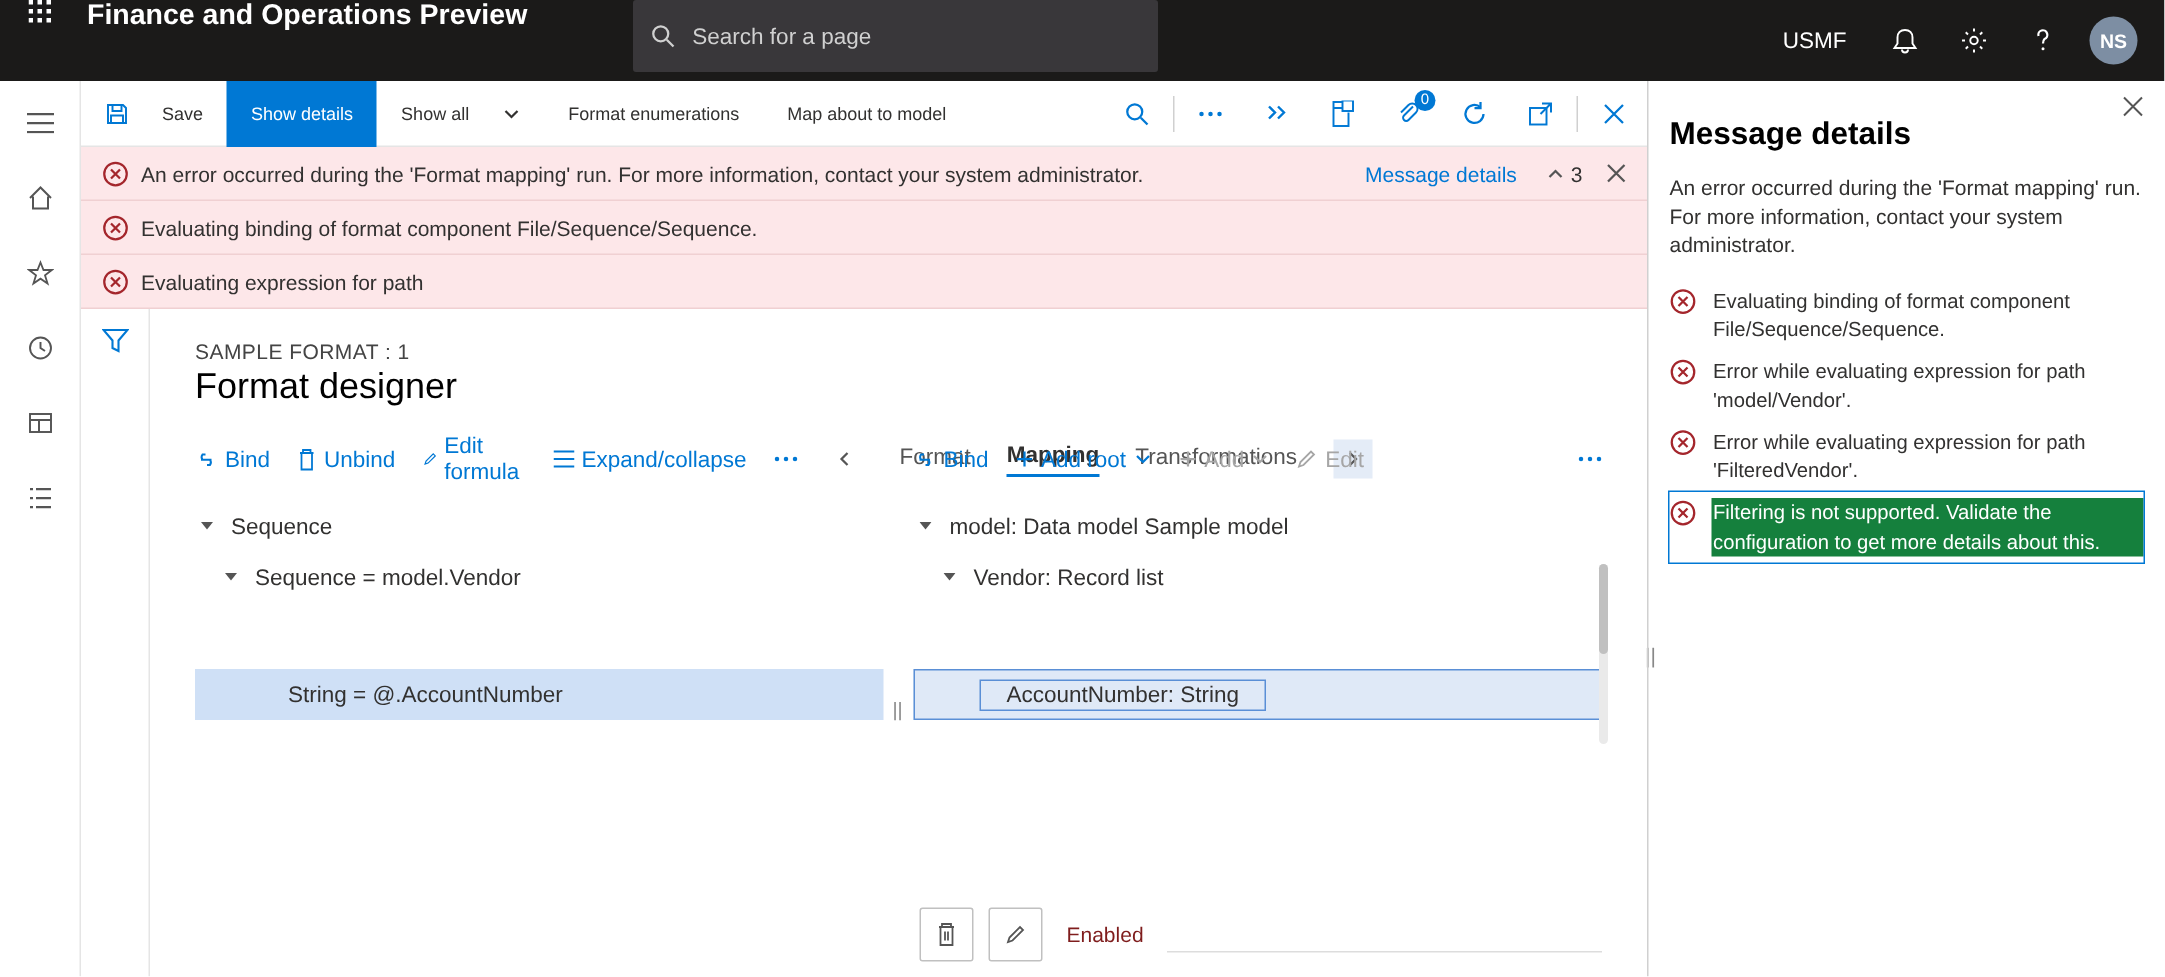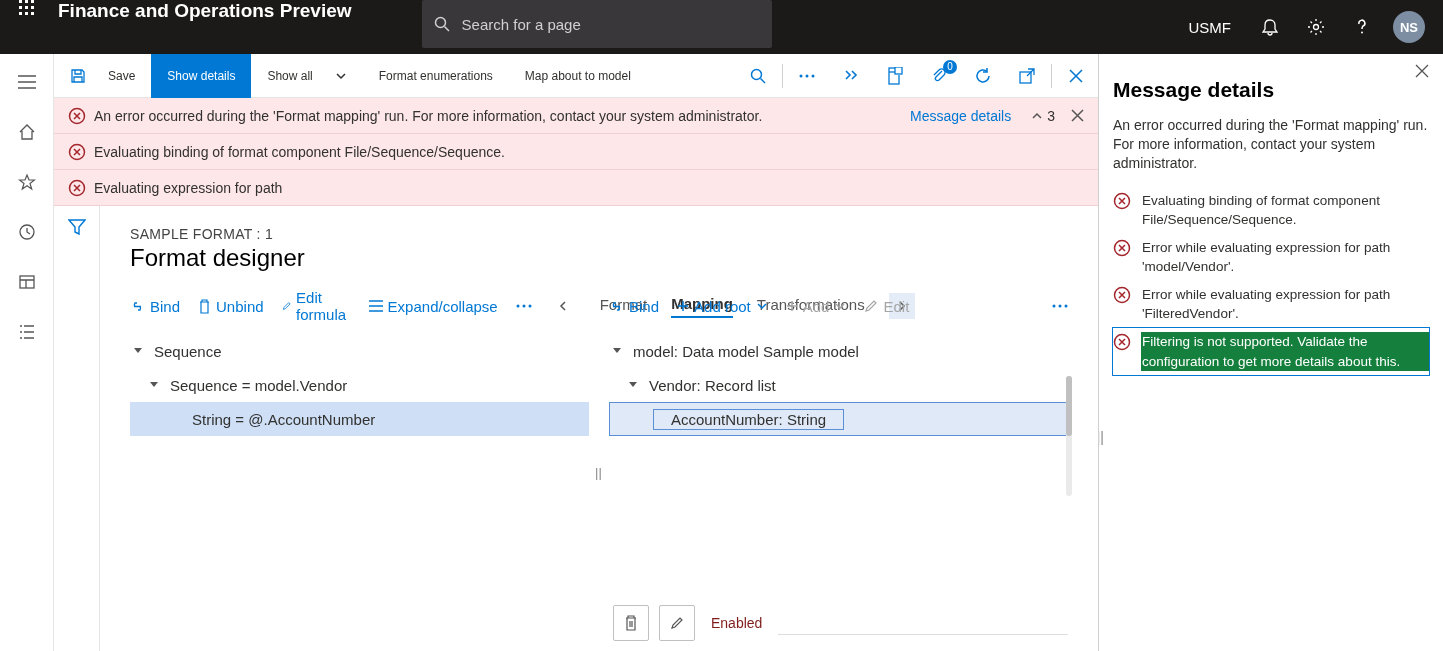--- a/index.html
+++ b/index.html
@@ -56,21 +56,21 @@
 .pane-tabs { margin-left: auto; display: flex; align-items: center; gap: 24px; color: #555; }
 .pane-tab { padding-bottom: 4px; }
 .pane-tab.active { color: #323130; border-bottom: 2px solid #0078d4; font-weight: 600; }
 .nav-arrow { width: 26px; height: 26px; display: flex; align-items: center; justify-content: center; color: #555; }
 .nav-arrow.boxed { background: #e4ecf7; }
 
 .tree { font-size: 15px; color: #323130; }
 .tree-row { display: flex; align-items: center; height: 34px; padding-left: 4px; }
 .tree-row .caret { width: 14px; margin-right: 6px; color: #555; }
 .tree-indent-1 { padding-left: 20px; }
-.tree-indent-2 { padding-left: 44px; }
+.tree-indent-2 { padding-left: 44px; margin-top: 44px; }
 .tree-selected { background: #cfe0f6; }
 .tree-focused { background: #dfe9f7; outline: 1px solid #5a8fd6; outline-offset: -1px; }
 .tree-label-box { padding: 2px 18px; }
 .tree-focused .tree-label-box { outline: 1px solid #5a8fd6; outline-offset: -1px; }
 
 .pane-right { border-left: 0; }
 .right-scroll-track { position: absolute; right: -4px; top: 88px; width: 6px; height: 120px; background: #eaeaea; border-radius: 3px; }
 .right-scroll-thumb { width: 6px; height: 60px; background: #c0c0c0; border-radius: 3px; }
 
 .bottom-tools { margin-top: auto; display: flex; align-items: center; gap: 10px; padding: 10px 0 0 0; border-top: 0; justify-content: flex-start; margin-left: 4px; }

